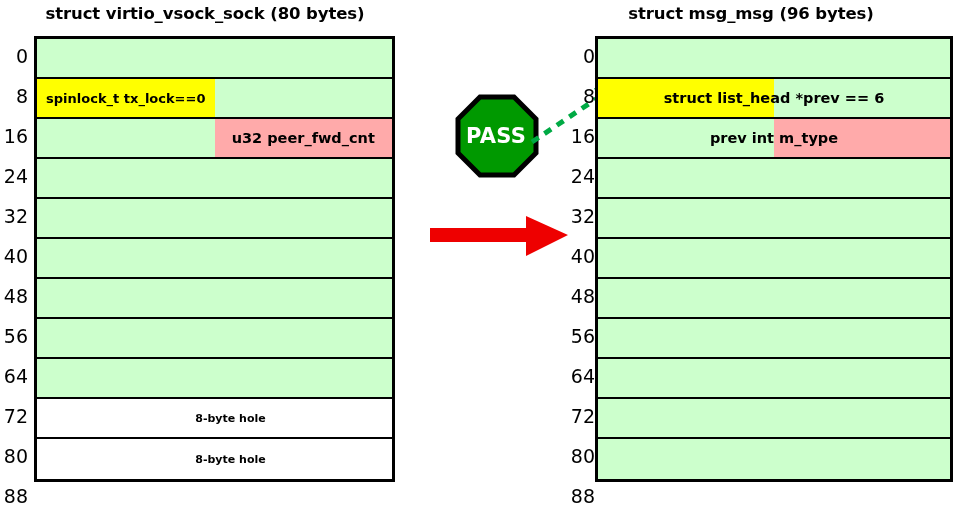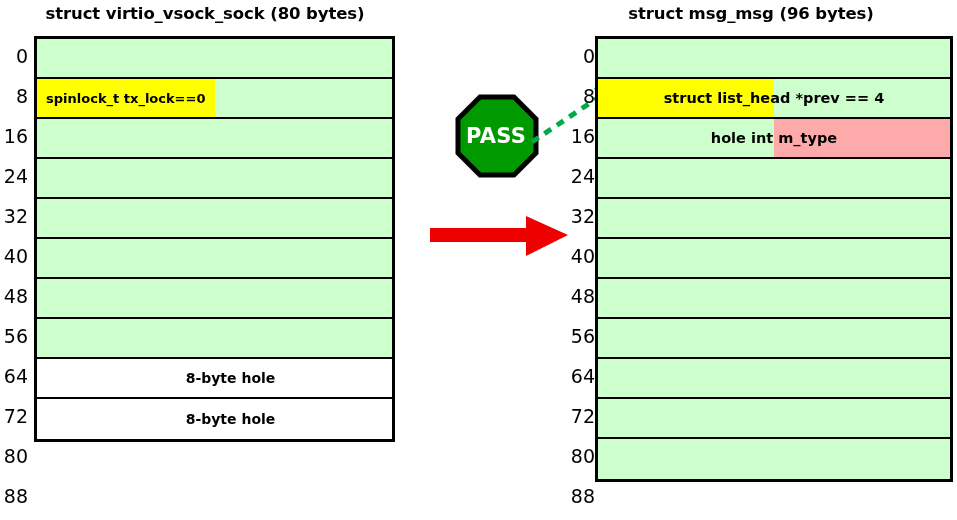--- a/index.html
+++ b/index.html
@@ -97,21 +97,21 @@
     justify-content: center;
     font-size: 14.5px;
     font-weight: bold;
     color: #000000;
     white-space: nowrap;
     pointer-events: none;
   }
   .row-label.half-left  { left: 0;  width: 50%; }
   .row-label.half-right { right: 0; width: 50%; }
   .row-label.full       { left: 0;  right: 0; }
-  .row-label.hole-text  { font-size: 14px; padding-left: 32px; }
+  .row-label.hole-text  { font-size: 11px; padding-left: 32px; }
   .row-label.small      { font-size: 13px; }
 
   
   #octagon {
     position: absolute;
     left: 455px;
     top: 94px;
     width: 84px;
     height: 84px;
   }
@@ -164,20 +164,24 @@
       <div class="offset">72</div>
       <div class="offset">80</div>
       <div class="offset">88</div>
     </div>
   <div class="struct-table" id="left-table">
       <div class="row"></div>
       <div class="row">
         <div class="fill left c-yellow"></div>
         <div class="row-label half-left small">spinlock_t tx_lock==0</div>
       </div>
+      <div class="row">
+        <div class="fill right c-pink"></div>
+        <div class="row-label half-right">u32 peer_fwd_cnt</div>
+      </div>
       <div class="row"></div>
       <div class="row"></div>
       <div class="row"></div>
       <div class="row"></div>
       <div class="row"></div>
       <div class="row"></div>
       <div class="row hole">
         <div class="row-label full hole-text">8-byte hole</div>
       </div>
       <div class="row hole">
@@ -219,25 +223,25 @@
       <div class="offset">56</div>
       <div class="offset">64</div>
       <div class="offset">72</div>
       <div class="offset">80</div>
       <div class="offset">88</div>
     </div>
   <div class="struct-table" id="right-table">
       <div class="row"></div>
       <div class="row">
         <div class="fill left c-yellow"></div>
-        <div class="row-label full">struct list_head *prev == 4</div>
+        <div class="row-label full">struct list_head *prev == 6</div>
       </div>
       <div class="row">
         <div class="fill right c-pink"></div>
-        <div class="row-label full">hole int m_type</div>
+        <div class="row-label full">prev int m_type</div>
       </div>
       <div class="row"></div>
       <div class="row"></div>
       <div class="row"></div>
       <div class="row"></div>
       <div class="row"></div>
       <div class="row"></div>
       <div class="row"></div>
       <div class="row"></div>
     </div>

